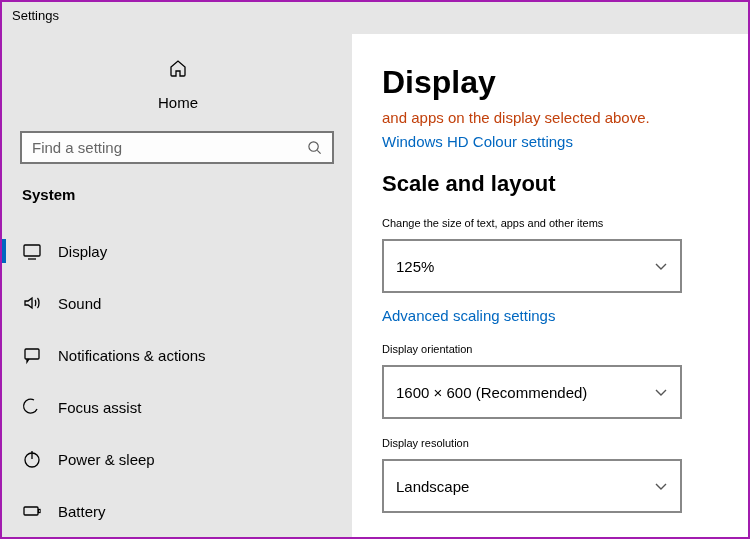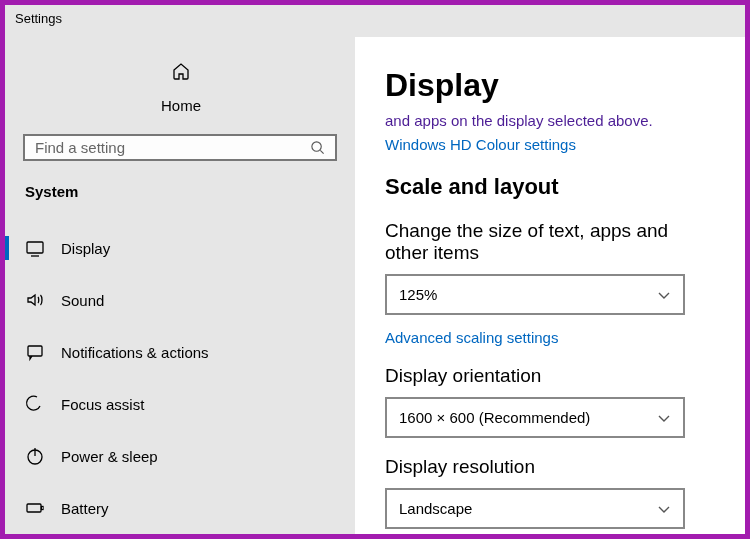--- a/index.html
+++ b/index.html
@@ -1,36 +1,36 @@
 <!DOCTYPE html>
 <html><head>
 <meta charset="utf-8">
 <style>
 * { box-sizing: border-box; margin: 0; padding: 0; }
 body { font-family: "Segoe UI", -apple-system, sans-serif; background: #fff; }
-.window { width: 750px; height: 539px; border: 5px solid #a21caf; display: flex; flex-direction: column; overflow: hidden; }
+.window { width: 750px; height: 539px; border: 2px solid #a21caf; display: flex; flex-direction: column; overflow: hidden; }
 .titlebar { height: 32px; padding: 6px 10px; font-size: 13px; background: #e6e6e6; }
 .body { flex: 1; display: flex; overflow: hidden; }
 .sidebar { width: 350px; background: #e6e6e6; padding: 18px 18px 0 18px; display: flex; flex-direction: column; position: relative; }
 .home-row { display: flex; align-items: center; gap: 16px; padding: 6px 0 20px 2px; font-size: 15px; cursor: pointer; flex-direction: column; }
 .searchbox { display: flex; align-items: center; border: 2px solid #777; background: #fdfdfd; height: 35px; padding: 0 10px; margin-bottom: 22px; }
 .searchbox input { flex: 1; border: none; outline: none; background: transparent; font-size: 15px; font-style: normal; color: #333; }
 .searchbox input::placeholder { color: #666; }
 .section-header { font-weight: 600; font-size: 15px; margin-bottom: 22px; padding-left: 2px; }
 .nav { display: flex; flex-direction: column; gap: 0; }
 .nav-item { display: flex; align-items: center; gap: 16px; height: 52px; padding-left: 2px; font-size: 15px; cursor: pointer; position: relative; }
 .nav-item.active::before { content: ""; position: absolute; left: -18px; top: 14px; bottom: 14px; width: 4px; background: #0067c0; }
 .nav-icon { width: 20px; height: 20px; display: flex; align-items: center; justify-content: center; flex-shrink: 0; }
 .content { flex: 1; background: #fff; padding: 30px 30px 0 30px; overflow: hidden; position: relative; }
 .page-title { font-size: 32px; font-weight: 600; margin-bottom: 8px; }
-.ghost-line { color: #4c1d95; font-size: 15px; white-space: nowrap; overflow: hidden; height: 18px; }
+.ghost-line { color: #c2410c; font-size: 15px; white-space: nowrap; overflow: hidden; height: 18px; }
 .link { color: #0067c0; font-size: 15px; cursor: pointer; margin-top: 6px; display: inline-block; text-align: right; }
 .section-title { font-size: 22px; font-weight: 600; margin-top: 20px; margin-bottom: 20px; }
-.field-label { font-size: 19px; margin-top: 18px; margin-bottom: 10px; }
-.dropdown { width: 300px; height: 41px; border: 2px solid #888; display: flex; align-items: center; justify-content: space-between; padding: 0 12px; font-size: 15px; cursor: pointer; background: #fff; }
+.field-label { font-size: 11px; margin-top: 18px; margin-bottom: 10px; }
+.dropdown { width: 300px; height: 54px; border: 2px solid #888; display: flex; align-items: center; justify-content: space-between; padding: 0 12px; font-size: 15px; cursor: pointer; background: #fff; }
 .dropdown .chev { width: 14px; height: 14px; }
 .partial-heading { font-size: 22px; font-weight: 600; margin-top: 26px; white-space: nowrap; overflow: hidden; }
 svg { display: block; }
 </style>
 </head>
 <body>
 
 <div class="window">
   <div class="titlebar">Settings</div>
   <div class="body">

